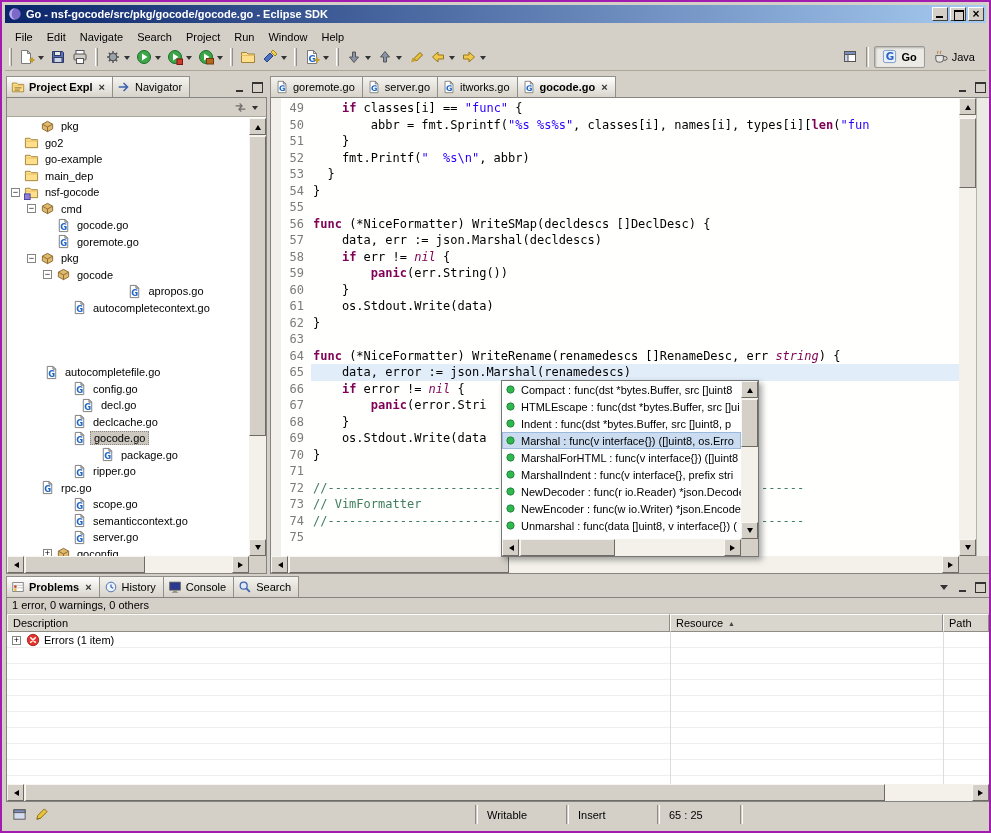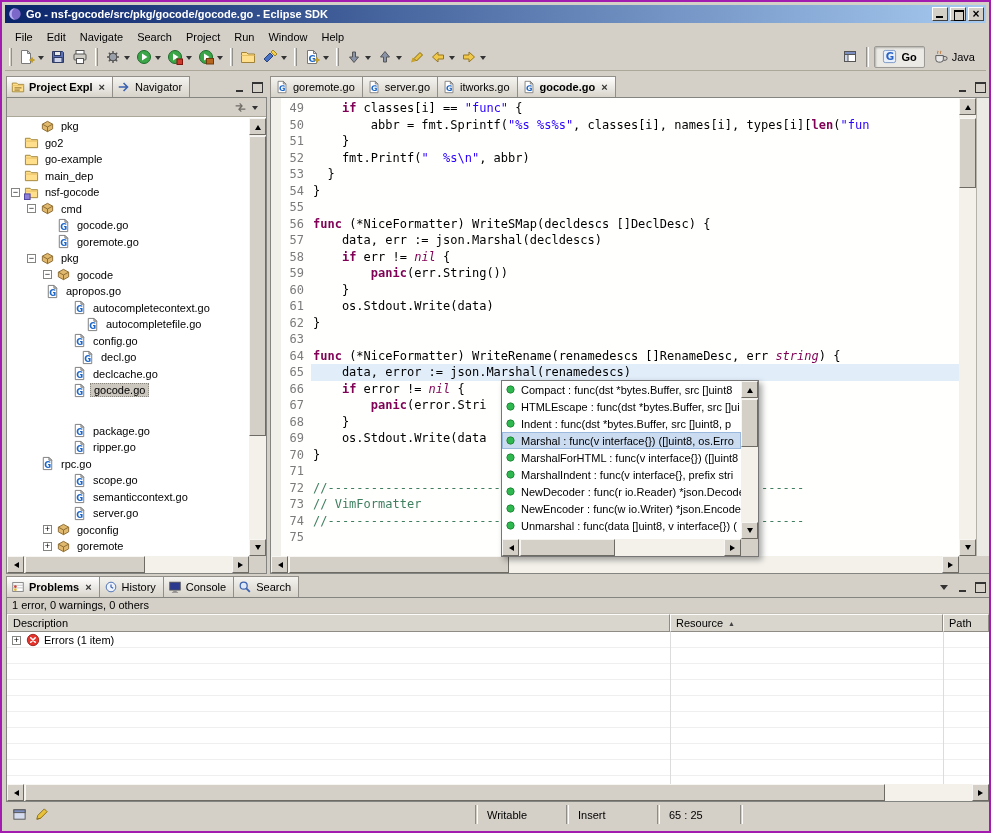--- a/index.html
+++ b/index.html
@@ -498,35 +498,35 @@
             </svg>
             <span class="tree-label">pkg</span>
           </div>
           <div class="tree-row" style="padding-left: 36px;">
             <span class="expander has">−</span>
             <svg class="svgi">
               <use href="#package-icon" xlink:href="#package-icon"></use>
             </svg>
             <span class="tree-label">gocode</span>
           </div>
-          <div class="tree-row" style="padding-left: 25px;">
+          <div class="tree-row" style="padding-left: 65px; justify-content: center;">
             <span class="expander"></span>
             <svg class="svgi">
               <use href="#go-file-icon" xlink:href="#go-file-icon"></use>
             </svg>
             <span class="tree-label">apropos.go</span>
           </div>
           <div class="tree-row" style="padding-left: 52px;">
             <span class="expander"></span>
             <svg class="svgi">
               <use href="#go-file-icon" xlink:href="#go-file-icon"></use>
             </svg>
             <span class="tree-label">autocompletecontext.go</span>
           </div>
-          <div class="tree-row" style="padding-left: 65px;">
+          <div class="tree-row" style="padding-left: 24px; margin-top: 48px;">
             <span class="expander"></span>
             <svg class="svgi">
               <use href="#go-file-icon" xlink:href="#go-file-icon"></use>
             </svg>
             <span class="tree-label">autocompletefile.go</span>
           </div>
           <div class="tree-row" style="padding-left: 52px;">
             <span class="expander"></span>
             <svg class="svgi">
               <use href="#go-file-icon" xlink:href="#go-file-icon"></use>
@@ -547,21 +547,21 @@
             </svg>
             <span class="tree-label">declcache.go</span>
           </div>
           <div class="tree-row selected" style="padding-left: 52px;">
             <span class="expander"></span>
             <svg class="svgi">
               <use href="#go-file-icon" xlink:href="#go-file-icon"></use>
             </svg>
             <span class="tree-label">gocode.go</span>
           </div>
-          <div class="tree-row" style="padding-left: 52px; margin-top: 24px;">
+          <div class="tree-row" style="padding-left: 80px;">
             <span class="expander"></span>
             <svg class="svgi">
               <use href="#go-file-icon" xlink:href="#go-file-icon"></use>
             </svg>
             <span class="tree-label">package.go</span>
           </div>
           <div class="tree-row" style="padding-left: 52px;">
             <span class="expander"></span>
             <svg class="svgi">
               <use href="#go-file-icon" xlink:href="#go-file-icon"></use>

